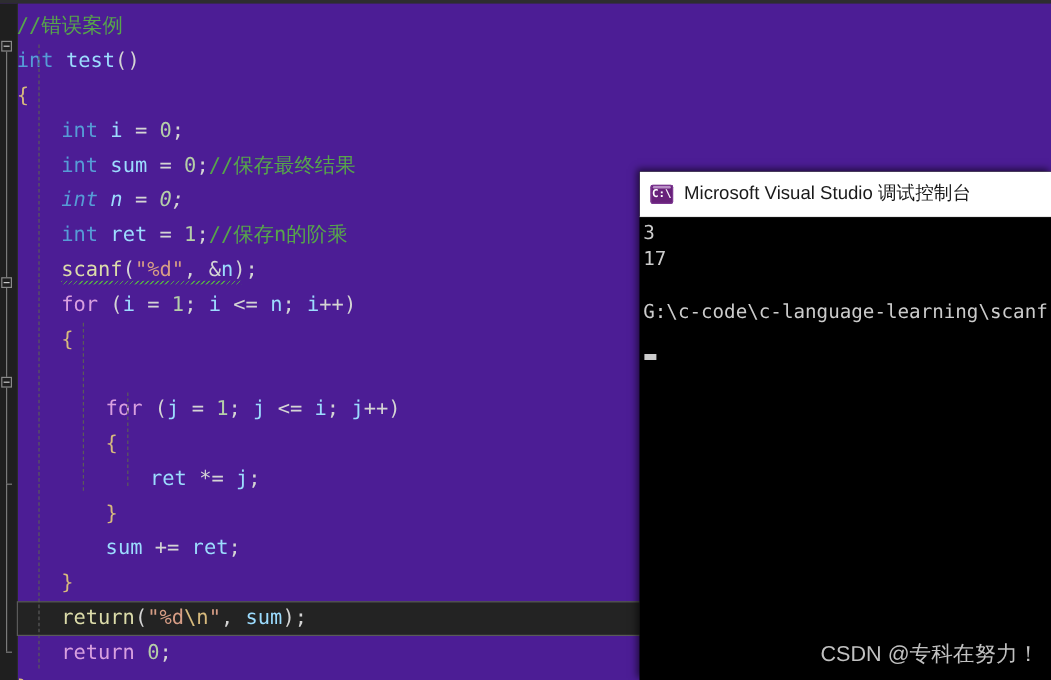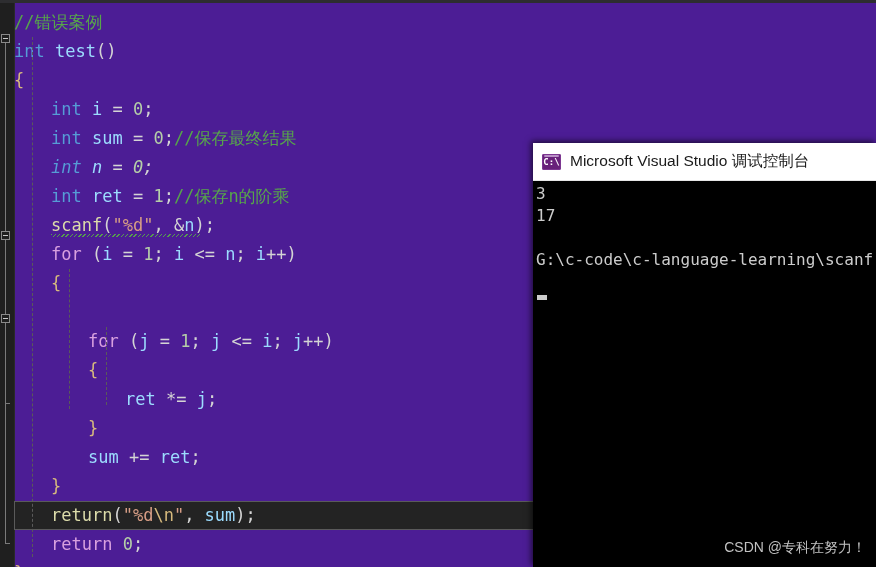--- a/index.html
+++ b/index.html
@@ -196,21 +196,21 @@
     width: 10px; height: 5px;
     background: #cccccc;
   }
 
   
   #watermark {
     position: absolute;
     right: 10px;
     bottom: 10px;
     font-family: "Liberation Sans", sans-serif;
-    font-size: 14px;
+    font-size: 18px;
     color: #d2d2d2;
     white-space: nowrap;
     opacity: 0.92;
   }
 </style>
 </head>
 <body>
 
 <div id="editor">
 

